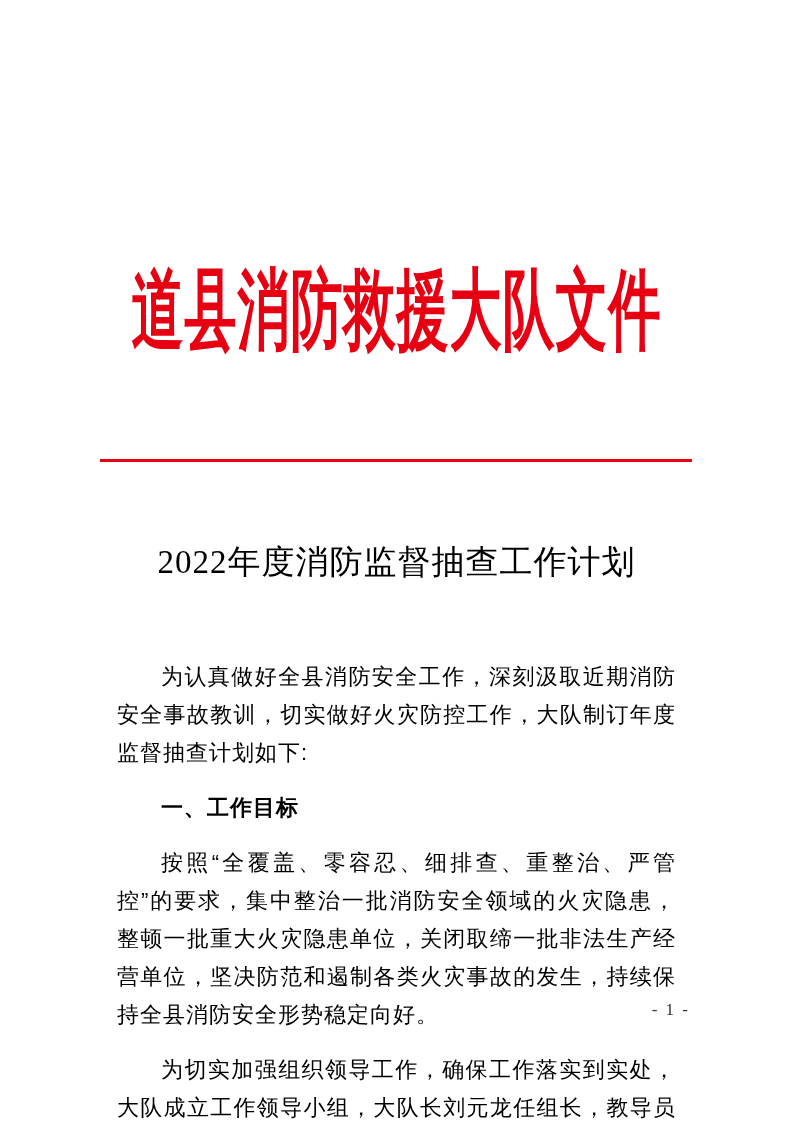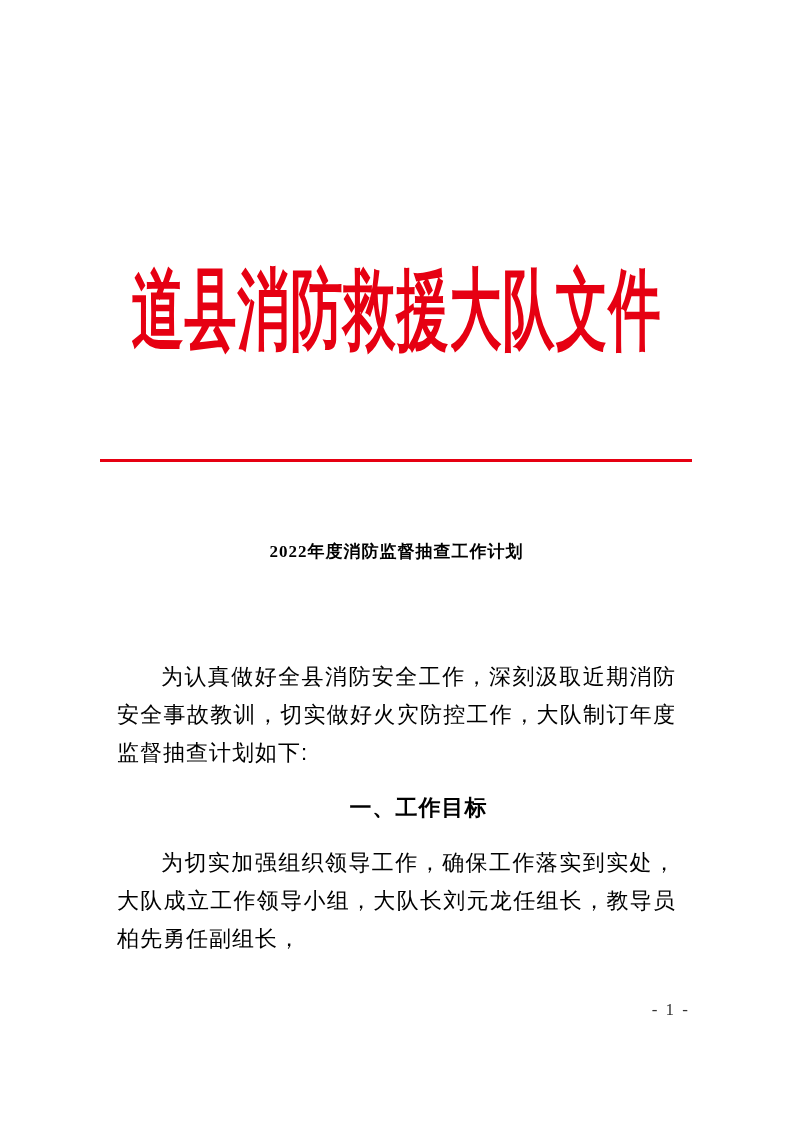--- a/index.html
+++ b/index.html
@@ -42,43 +42,43 @@
     background: #e60012;
   }
   
   .doc-title {
     position: absolute;
     top: 540px;
     left: 0;
     width: 100%;
     text-align: center;
     font-family: "Liberation Serif", serif;
-    font-weight: bold;
-    font-size: 17px;
+    font-weight: normal;
+    font-size: 33px;
     letter-spacing: 1px;
   }
   
   .body-text {
     position: absolute;
     top: 641px;
     left: 100px;
     width: 593px;
     font-family: "Liberation Sans", sans-serif;
     font-size: 22px;
     line-height: 38px;
     text-align: justify;
     letter-spacing: 1px;
   }
   .body-text p {
     margin: 17px;
     text-indent: 2em;
   }
   .body-text p.section-heading {
     font-weight: bold;
-    text-align: center;
+    text-align: left;
   }
   
   .page-number {
     position: absolute;
     top: 1000px;
     right: 103px;
     font-family: "Liberation Serif", serif;
     font-size: 17px;
     letter-spacing: 2px;
     color: #333333;
@@ -91,18 +91,19 @@
 
   <div class="letterhead-title">道县消防救援大队文件</div>
 
   <div class="red-line"></div>
 
   <div class="doc-title">2022年度消防监督抽查工作计划</div>
 
   <div class="body-text">
     <p>为认真做好全县消防安全工作，深刻汲取近期消防安全事故教训，切实做好火灾防控工作，大队制订年度监督抽查计划如下:</p>
     <p class="section-heading">一、工作目标</p>
+    <p>按照“全覆盖、零容忍、细排查、重整治、严管控”的要求，集中整治一批消防安全领域的火灾隐患，整顿一批重大火灾隐患单位，关闭取缔一批非法生产经营单位，坚决防范和遏制各类火灾事故的发生，持续保持全县消防安全形势稳定向好。</p>
     <p>为切实加强组织领导工作，确保工作落实到实处，大队成立工作领导小组，大队长刘元龙任组长，教导员柏先勇任副组长，</p>
   </div>
 
   <div class="page-number">- 1 -</div>
 
 </div>
 
 </body></html>

